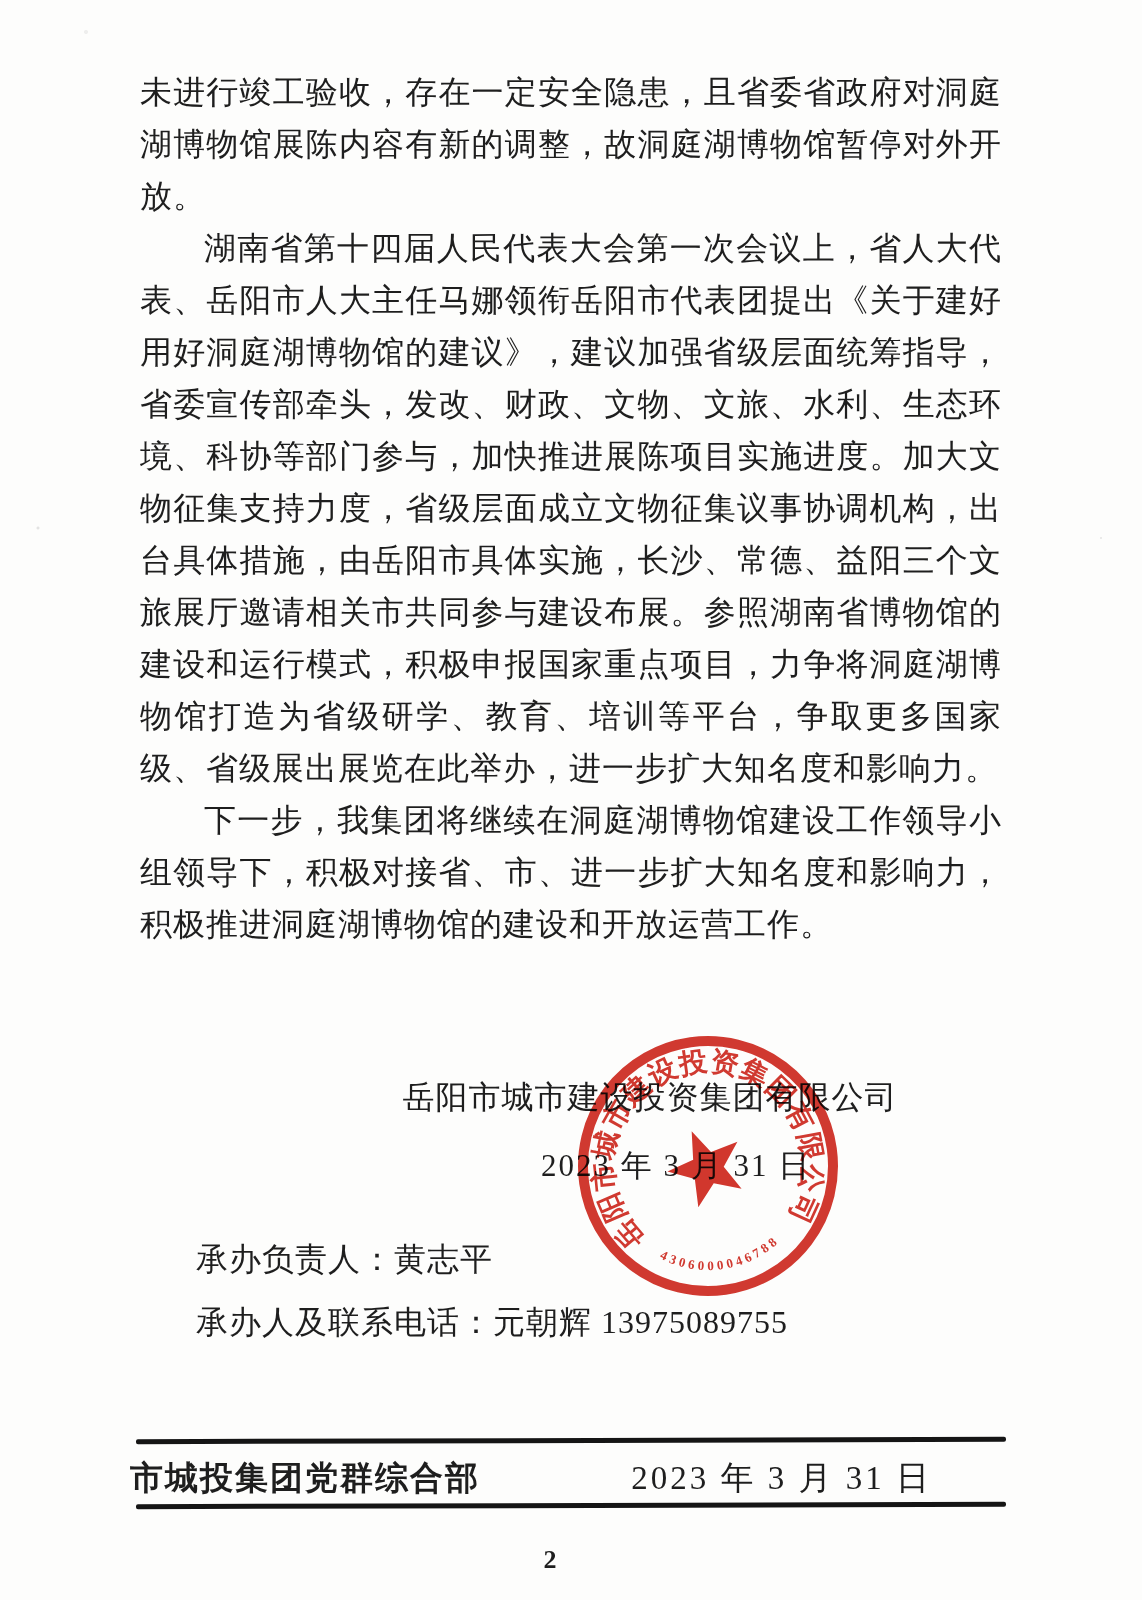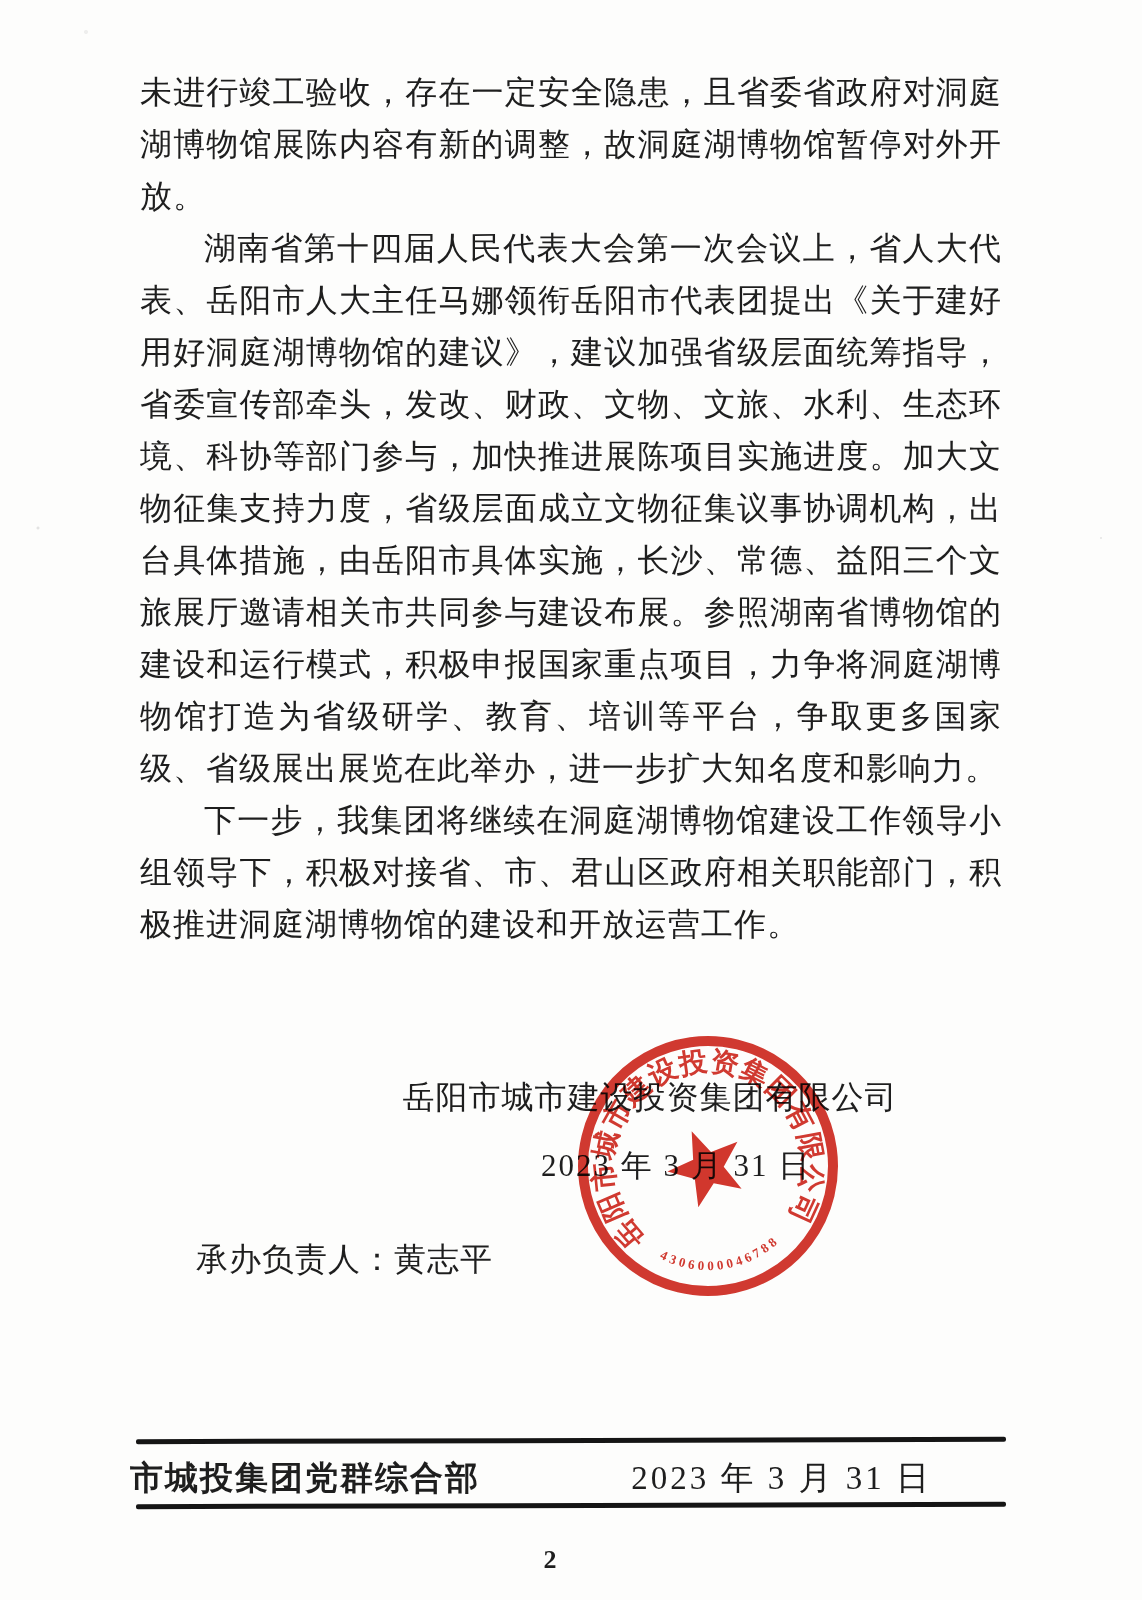--- a/index.html
+++ b/index.html
@@ -140,21 +140,21 @@
   }
 </style>
 </head>
 <body>
 
 <div class="page">
 
   <div class="body-text">
     <p class="continuation">未进行竣工验收，存在一定安全隐患，且省委省政府对洞庭湖博物馆展陈内容有新的调整，故洞庭湖博物馆暂停对外开放。</p>
     <p>湖南省第十四届人民代表大会第一次会议上，省人大代表、岳阳市人大主任马娜领衔岳阳市代表团提出《关于建好用好洞庭湖博物馆的建议》，建议加强省级层面统筹指导，省委宣传部牵头，发改、财政、文物、文旅、水利、生态环境、科协等部门参与，加快推进展陈项目实施进度。加大文物征集支持力度，省级层面成立文物征集议事协调机构，出台具体措施，由岳阳市具体实施，长沙、常德、益阳三个文旅展厅邀请相关市共同参与建设布展。参照湖南省博物馆的建设和运行模式，积极申报国家重点项目，力争将洞庭湖博物馆打造为省级研学、教育、培训等平台，争取更多国家级、省级展出展览在此举办，进一步扩大知名度和影响力。</p>
-    <p>下一步，我集团将继续在洞庭湖博物馆建设工作领导小组领导下，积极对接省、市、君山区政府相关职能部门，积极推进洞庭湖博物馆的建设和开放运营工作。</p>
+    <p>下一步，我集团将继续在洞庭湖博物馆建设工作领导小组领导下，积极对接省、市、进一步扩大知名度和影响力，积极推进洞庭湖博物馆的建设和开放运营工作。</p>
   </div>
 
   <div class="signature">
     <div class="sig-company">岳阳市城市建设投资集团有限公司</div>
     <div class="sig-date">2023 年 3 月 31 日</div>
   </div>
 
   <svg class="seal" viewBox="0 0 300 300" xmlns="http://www.w3.org/2000/svg">
     <g transform="rotate(-8 150 150)">
       <circle cx="150" cy="150" r="125" fill="none" stroke="#cf2a20" stroke-width="10"></circle>
@@ -165,20 +165,21 @@
       </text>
       <path id="seal-number-arc" fill="none" d="M 70.3 216.9 A 104 104 0 0 0 229.7 216.9"></path>
       <text font-size="13" letter-spacing="3.5">
         <textPath href="#seal-number-arc" startOffset="50%" text-anchor="middle">4306000046788</textPath>
       </text>
     </g>
   </svg>
 
   <div class="contact">
     <div class="contact-line">承办负责人：黄志平</div>
+    <div class="contact-line">承办人及联系电话：元朝辉 13975089755</div>
   </div>
 
   <div class="footer-rule top"></div>
   <div class="footer-row">
     <span class="footer-dept">市城投集团党群综合部</span>
     <span class="footer-date">2023 年 3 月 31 日</span>
   </div>
   <div class="footer-rule bottom"></div>
 
   <div class="page-number">2</div>

